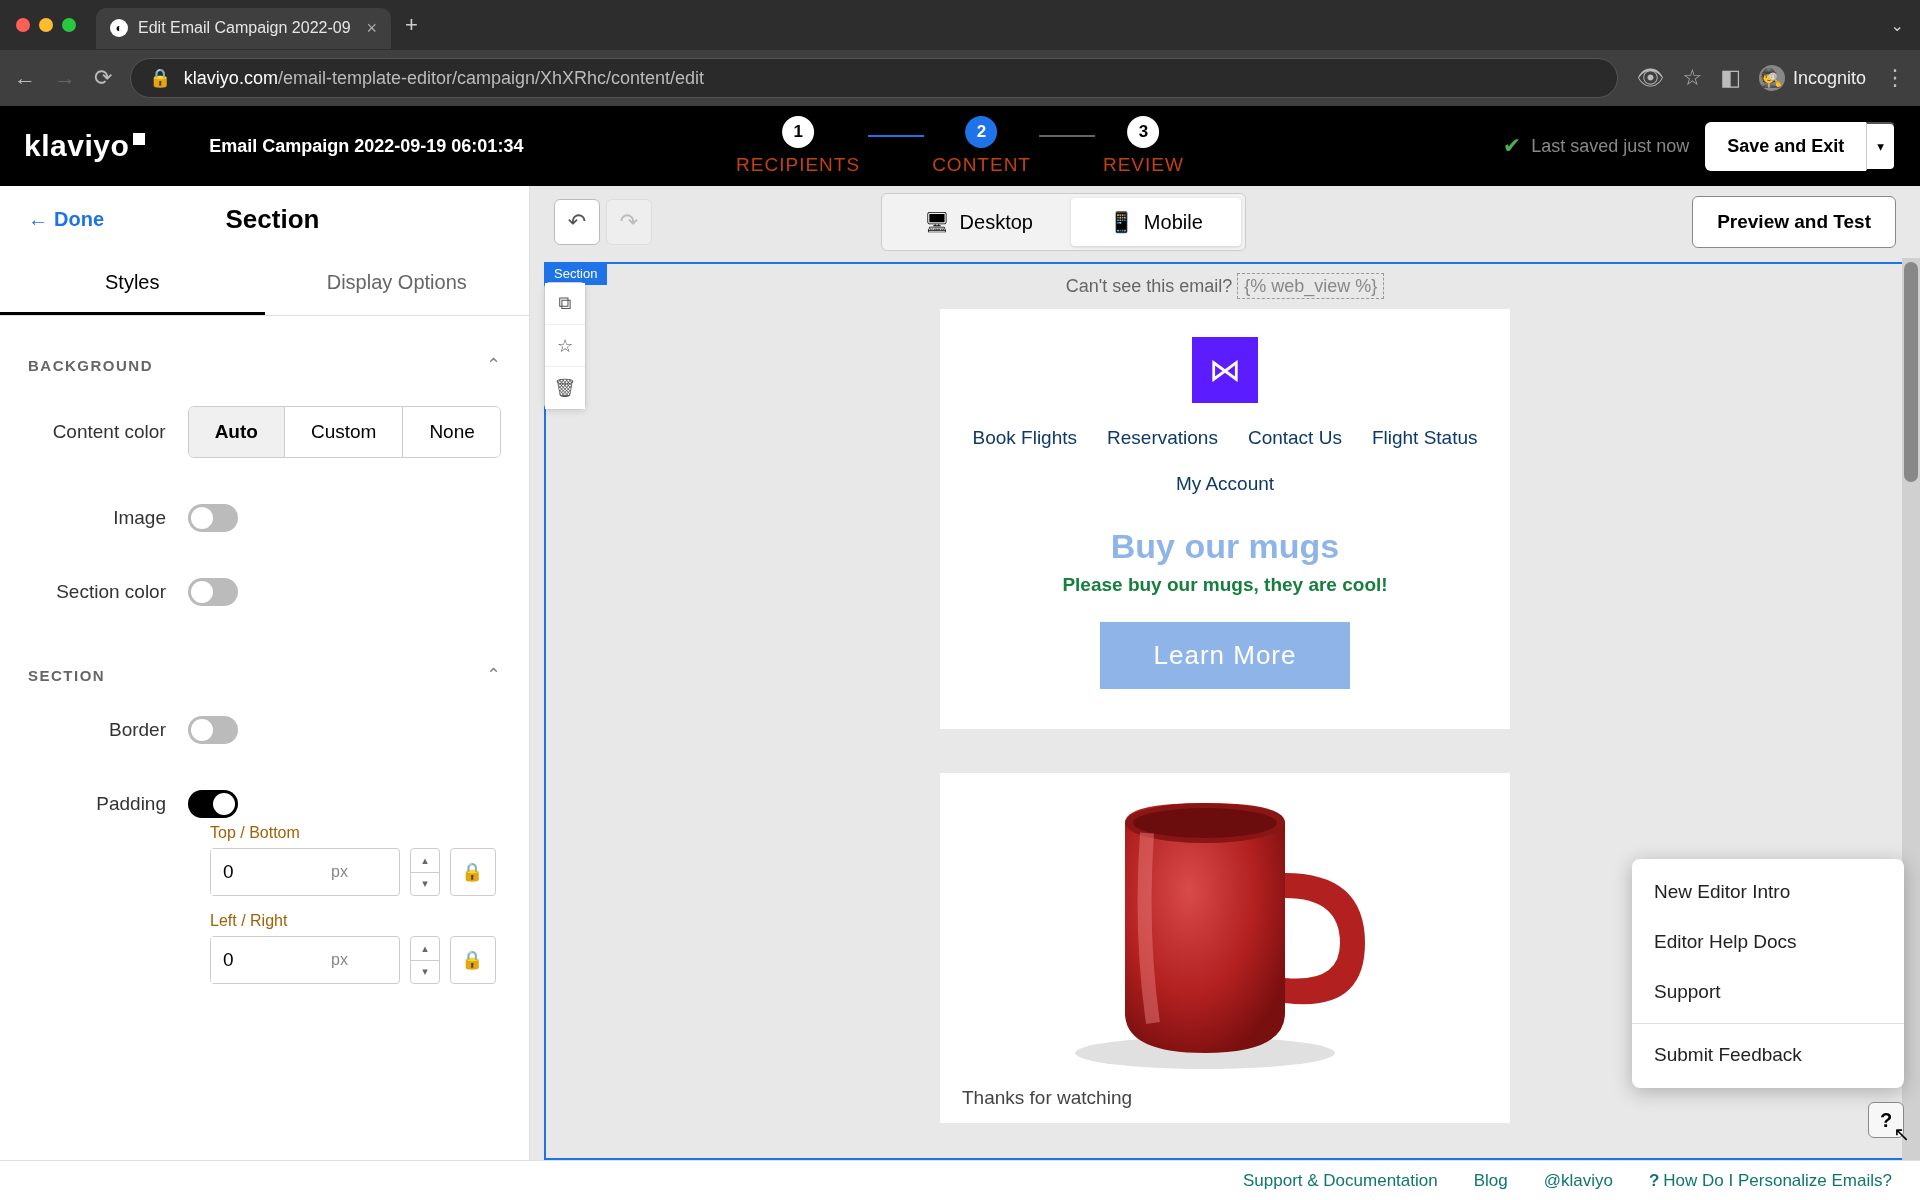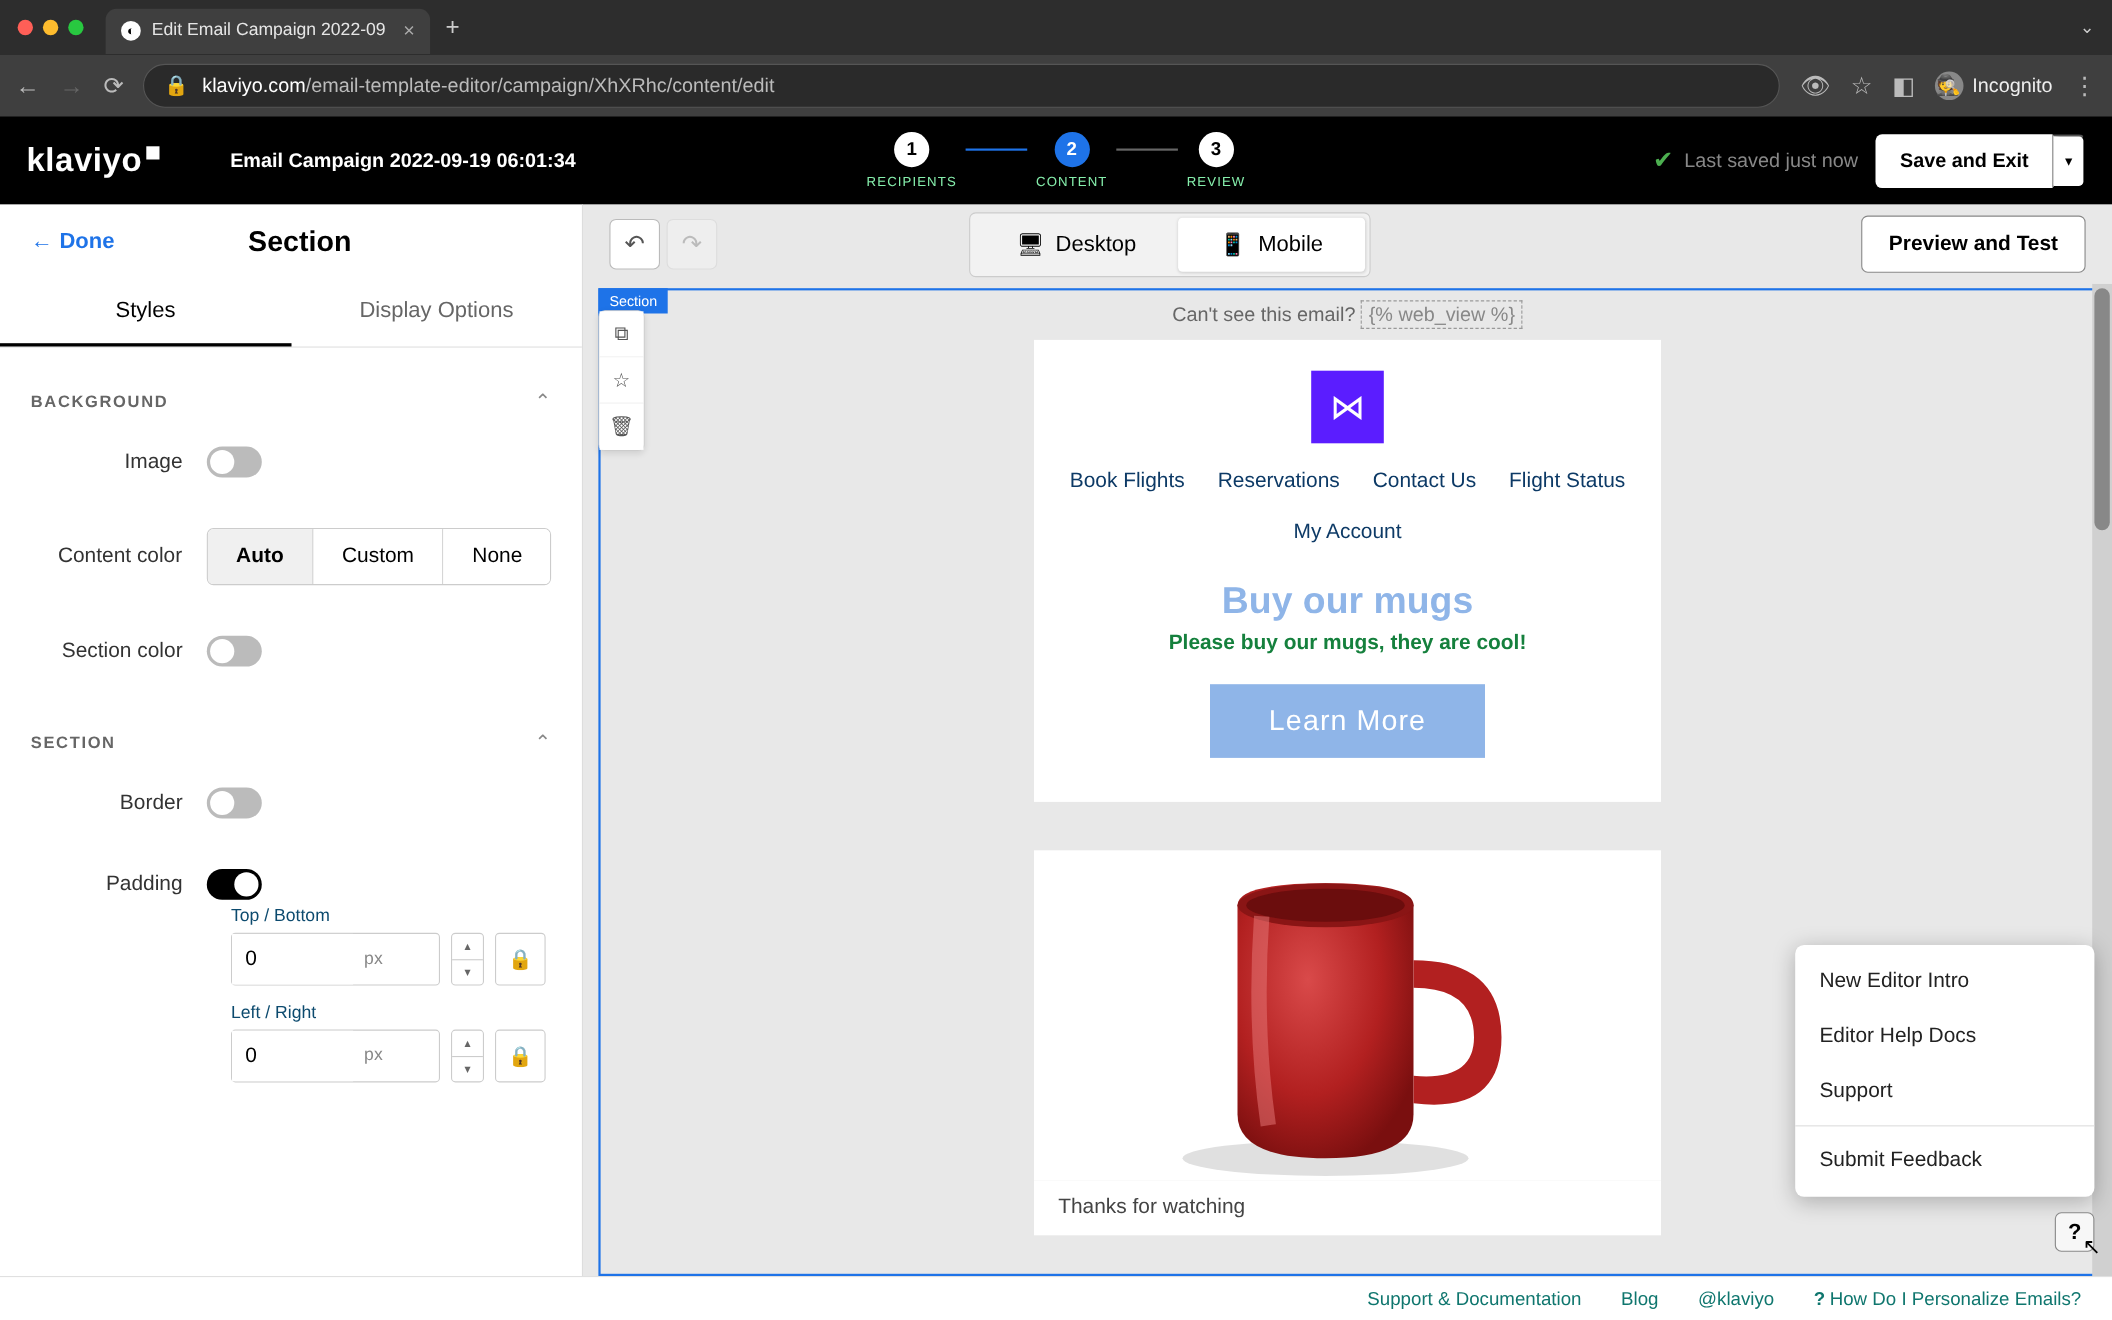--- a/index.html
+++ b/index.html
@@ -29,21 +29,21 @@
 
 
 .app-header { height: 80px; background: #000; display: flex; align-items: center; padding: 0 24px; }
 .logo { color: #fff; font-size: 30px; font-weight: 700; letter-spacing: 0.5px; display:flex; align-items:center;}
 .logo-mark { width:12px; height:12px; background:#fff; margin-left:4px; margin-top:-14px;}
 .campaign-title { color: #fff; font-size: 18px; font-weight: 600; margin-left: 64px; }
 .steps { display: flex; align-items: center; margin-left: auto; margin-right:auto; gap: 0; position:absolute; left:50%; transform:translateX(-50%);}
 .step { display: flex; flex-direction: column; align-items: center; gap: 6px; }
 .step-circle { width: 32px; height: 32px; border-radius: 50%; background: #fff; color: #000; display: flex; align-items: center; justify-content: center; font-size: 17px; font-weight: 600; }
 .step.active .step-circle { background: #1e73e8; color: #fff; }
-.step-label { color: #86efac; font-size: 12px; letter-spacing: 1px; }
+.step-label { color: #c2410c; font-size: 19px; letter-spacing: 1px; }
 .step-connector { width: 56px; height: 2px; background: #666; margin: 0 8px; margin-bottom:20px;}
 .step-connector.done { background: #1e73e8; }
 .header-right { margin-left: auto; display: flex; align-items: center; gap: 16px; }
 .saved-status { color: #888; font-size: 18px; display:flex; align-items:center; gap:10px;}
 .check-icon{ color:#4caf50; font-size:22px;}
 .save-exit { background: #fff; color: #000; border: none; padding: 14px 22px; font-size: 18px; font-weight: 600; border-radius: 6px 0 0 6px; }
 .save-exit-drop { background:#fff; border-left:1px solid #ccc; padding:14px 10px; border-radius:0 6px 6px 0;}
 
 
 .main { display: flex; height: calc(100% - 186px - 40px); background:#fff;}
@@ -64,21 +64,21 @@
 .control-label { width: 160px; text-align: right; font-size: 19px; color: #333; padding-right: 22px; }
 .toggle { width: 50px; height: 28px; border-radius: 14px; background: #bbb; position: relative; cursor: pointer; }
 .toggle::after { content: ""; position: absolute; width: 22px; height: 22px; border-radius: 50%; background: #fff; top: 3px; left: 3px; }
 .toggle.on { background: #000; }
 .toggle.on::after { left: 25px; }
 .seg-group { display: flex; border: 1px solid #ccc; border-radius: 6px; overflow: hidden; }
 .seg-btn { padding: 14px 26px; font-size: 19px; background: #fff; border: none; border-right: 1px solid #ccc; cursor: pointer; }
 .seg-btn:last-child { border-right: none; }
 .seg-btn.active { background: #f0f0f0; font-weight: 600; }
 .padding-inputs { margin-left: 182px; margin-top:-6px; }
-.pad-label { font-size: 16px; color: #0c4a6e; margin-bottom: 6px; display:block;}
+.pad-label { font-size: 16px; color: #a16207; margin-bottom: 6px; display:block;}
 .pad-row { display: flex; gap: 10px; margin-bottom: 16px; align-items:stretch;}
 .pad-input-wrap { display:flex; border:1px solid #ccc; border-radius:4px; align-items:center; width:190px;}
 .pad-input { border: none; padding: 12px; font-size: 19px; width: 110px; outline:none;}
 .pad-unit { color: #888; font-size: 16px; padding: 0 10px; }
 .pad-stepper { display:flex; flex-direction:column; border:1px solid #ccc; border-radius:4px; width:30px;}
 .pad-stepper span{ flex:1; display:flex; align-items:center; justify-content:center; font-size:11px; color:#666; cursor:pointer;}
 .pad-stepper span:first-child{border-bottom:1px solid #ccc;}
 .pad-lock { border:1px solid #ccc; border-radius:4px; width:46px; display:flex; align-items:center; justify-content:center; font-size:18px;}
 
 
@@ -216,30 +216,30 @@
     <div class="panel-tabs">
       <div class="panel-tab active">Styles</div>
       <div class="panel-tab">Display Options</div>
     </div>
     <div class="panel-body">
       <div class="acc-header">
         <span class="acc-title">BACKGROUND</span>
         <span class="acc-chevron">⌃</span>
       </div>
       <div class="control-row">
-        <div class="control-label">Image</div>
-        <div class="toggle"></div>
-      </div>
-      <div class="control-row">
         <div class="control-label">Content color</div>
         <div class="seg-group">
           <button class="seg-btn active">Auto</button>
           <button class="seg-btn">Custom</button>
           <button class="seg-btn">None</button>
         </div>
+      </div>
+      <div class="control-row">
+        <div class="control-label">Image</div>
+        <div class="toggle"></div>
       </div>
       <div class="control-row">
         <div class="control-label">Section color</div>
         <div class="toggle"></div>
       </div>
 
       <div class="acc-header" style="margin-top:14px;">
         <span class="acc-title">SECTION</span>
         <span class="acc-chevron">⌃</span>
       </div>

